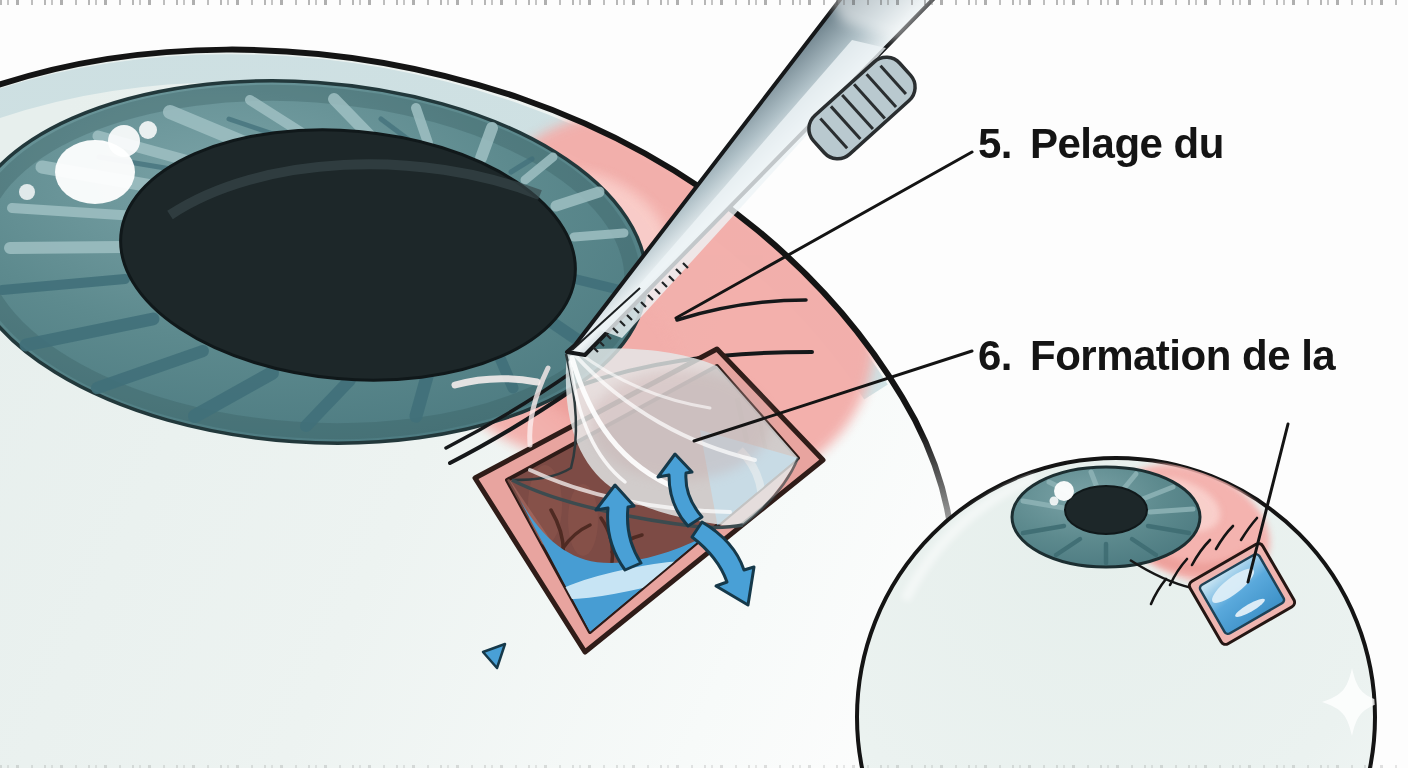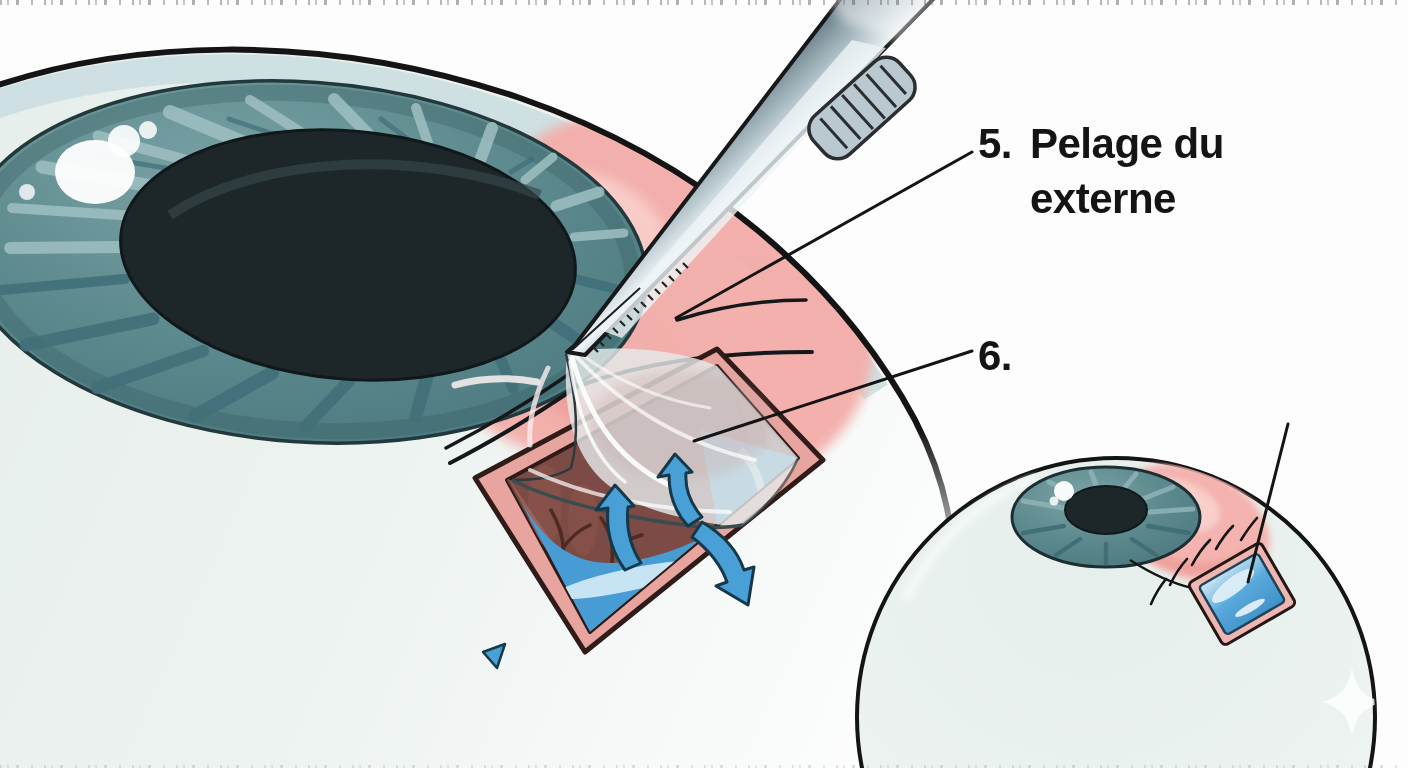--- a/index.html
+++ b/index.html
@@ -7,21 +7,21 @@
          font-family:"Liberation Sans",sans-serif;}
   .stage svg{position:absolute;left:0;top:0;}
   .paper-edge{position:absolute;left:0;width:100%;pointer-events:none;
     background:repeating-linear-gradient(90deg,#555 0 2px,transparent 2px 7px,#777 7px 9px,
       transparent 9px 16px,#444 16px 19px,transparent 19px 31px,#666 31px 33px,transparent 33px 44px);}
   .paper-edge.top{top:0;height:5px;opacity:.42;}
   .paper-edge.bottom{bottom:0;height:3px;opacity:.16;}
   .fig-label{position:absolute;display:flex;color:#141414;
     font-weight:700;font-size:42px;line-height:55px;letter-spacing:-0.5px;}
   .fig-label .num{flex:0 0 52px;}
-  .fig-label .txt{display:flex;flex-direction:column;}
+  .fig-label .txt{display:flex;flex-direction:row;}
 </style>
 </head>
 <body>
 
 <div class="stage">
 
 <svg width="1408" height="768" viewBox="0 0 1408 768">
   <defs>
     <linearGradient id="gSclera" x1="0" y1="250" x2="950" y2="680" gradientUnits="userSpaceOnUse">
       <stop offset="0" stop-color="#e7efed"></stop>
@@ -275,26 +275,26 @@
       <ellipse cx="0" cy="16" rx="17" ry="4" fill="#ffffff" opacity="0.8"></ellipse>
     </g>
     <line x1="1288" y1="424" x2="1248" y2="582" stroke="#141414" stroke-width="3" stroke-linecap="round"></line>
   </g>
 </svg>
 
 <div class="fig-label" style="left:978px;top:116px;">
   <span class="num">5.</span>
   <span class="txt">
     <span>Pelage du</span>
-    <span>externe</span>
   </span>
 </div>
 
 <div class="fig-label" style="left:978px;top:328px;">
   <span class="num">6.</span>
   <span class="txt">
+    <span>Formation de la</span>
   </span>
 </div>
 
 <div class="paper-edge top"></div>
 <div class="paper-edge bottom"></div>
 
 </div>
 
 </body></html>

